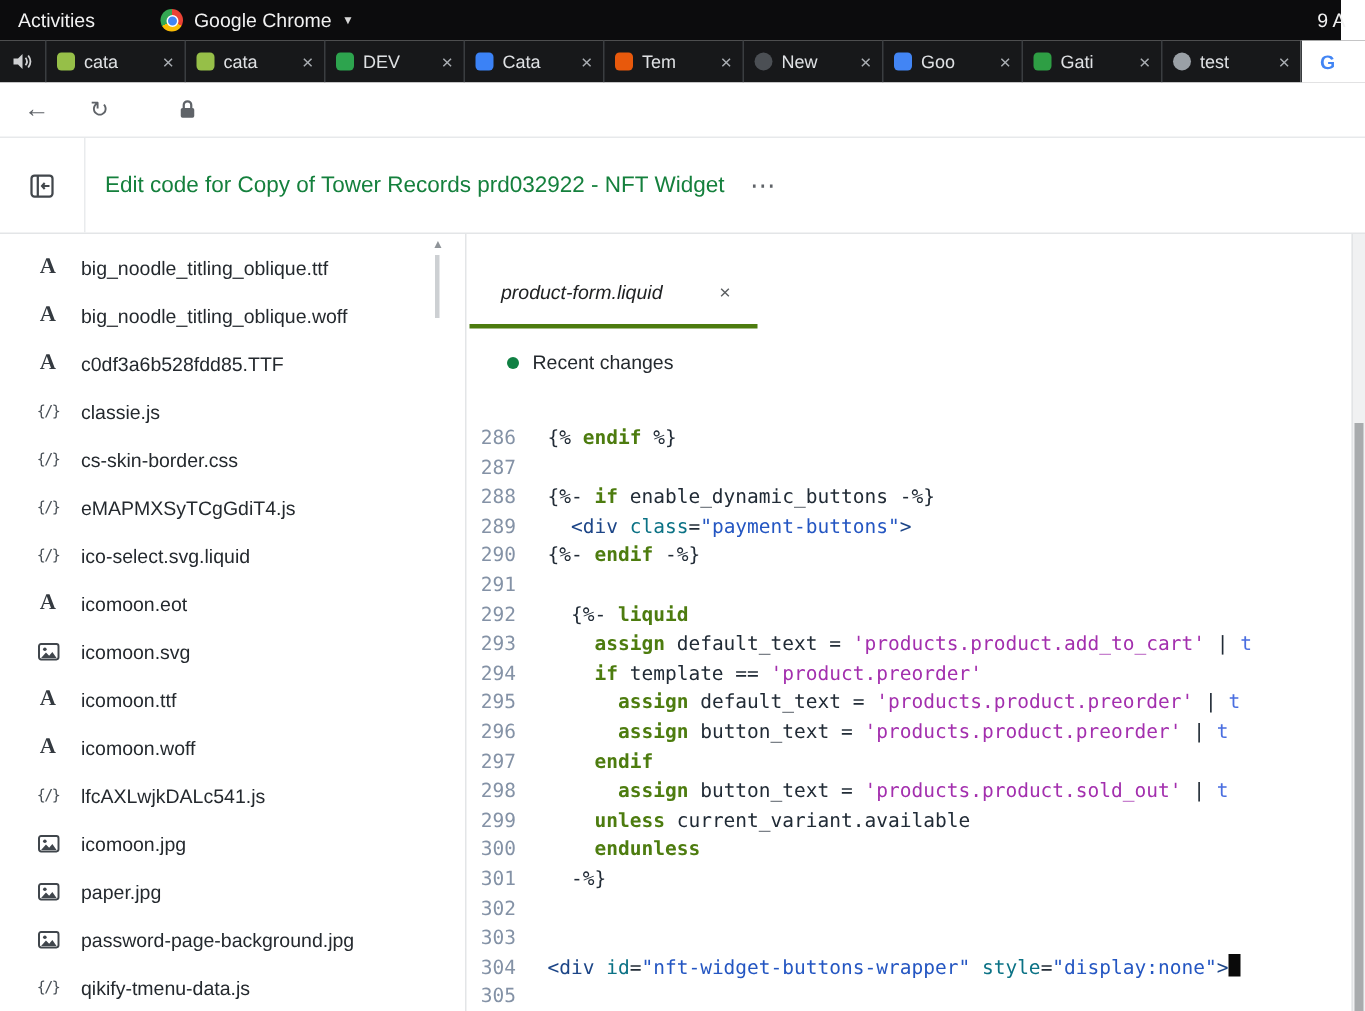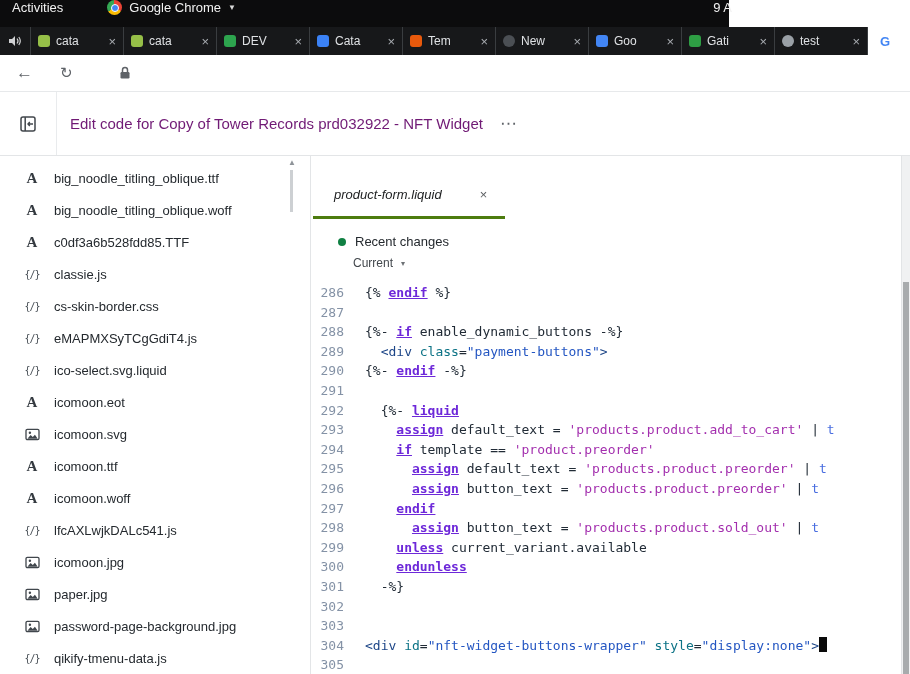--- a/index.html
+++ b/index.html
@@ -1,21 +1,21 @@
 <!DOCTYPE html>
 <html><head>
 <meta charset="utf-8">
 <style>
   * { box-sizing: border-box; margin: 0; padding: 0; }
   html,body { width: 910px; height: 674px; overflow: hidden; }
   body { font-family: "Liberation Sans", sans-serif; background: #fff; position: relative; }
 
   
-  .topbar { position: absolute; left:0; top:0; width:729px; height:27px; background:#0c0c0d;
-            color:#f2f2f2; display:flex; align-items:flex-start; font-size:13px; }
+  .topbar { position: absolute; left:0; top:0; width:894px; height:27px; background:#0c0c0d;
+            color:#f2f2f2; display:flex; align-items:center; font-size:13px; }
   .activities { margin-left:12px; }
   .chrome-chip { margin-left:44px; display:flex; align-items:center; gap:7px; }
   .chrome-logo { width:15px; height:15px; border-radius:50%; position:relative;
                  background: conic-gradient(#ea4335 0 33%, #fbbc04 0 66%, #34a853 0 100%); }
   .chrome-logo::after { content:''; position:absolute; inset:3.5px; background:#4285f4;
                         border:1.5px solid #fff; border-radius:50%; }
   .chip-caret { font-size:8px; color:#d8d8d8; }
   .topbar-spacer { flex:1; }
   .clock { margin-right:-3px; white-space:nowrap; }
 
@@ -41,21 +41,21 @@
   .lock-wrap { margin-left:46px; display:flex; align-items:center; }
   .url-text { margin-left:10px; font-size:14px; white-space:nowrap; }
   .url-domain { color:#202124; }
   .url-path { color:#5f6368; }
 
   
   .appheader { position:absolute; left:0; top:92px; width:910px; height:64px; background:#fff;
                border-bottom:1px solid #e3e5e7; display:flex; align-items:center; }
   .collapse-btn { width:57px; height:100%; display:flex; align-items:center; justify-content:center;
                   border-right:1px solid #e9ebed; }
-  .page-title { margin-left:13px; font-size:15px; color:#701a75; white-space:nowrap; }
+  .page-title { margin-left:13px; font-size:15px; color:#15803d; white-space:nowrap; }
   .menu-dots { margin-left:17px; color:#5f6368; font-size:17px; letter-spacing:1px; }
 
   
   .sidebar { position:absolute; left:0; top:156px; width:310px; bottom:0; background:#fff; overflow:hidden; }
   .file-list { padding-top:6px; }
   .file-row { height:32px; display:flex; align-items:center; padding-left:23px; gap:13px;
               font-size:13px; color:#24292e; }
   .fic { width:18px; text-align:center; flex:0 0 18px; }
   .fic-font { font-family:"Liberation Serif", serif; font-weight:bold; font-size:15px; color:#343a40; }
   .fic-code { font-family:"DejaVu Sans Mono", monospace; font-size:10px; letter-spacing:-1px; color:#495057; }
@@ -82,21 +82,21 @@
 
   .codewrap { position:absolute; top:127px; left:0; right:9px; bottom:0; display:flex; overflow:hidden; }
   .gutter { flex:0 0 42px; padding-right:9px; text-align:right;
             font-family:"DejaVu Sans Mono", monospace; font-size:13px; line-height:19.6px; color:#8492a6; }
   .code-lines { flex:1; padding-left:12px; font-family:"DejaVu Sans Mono", monospace;
                 font-size:13px; line-height:19.6px; overflow:hidden; }
   .cl { height:19.6px; white-space:pre; }
   .ln { height:19.6px; }
 
   .t-pl  { color:#212b36; }
-  .t-kw  { color:#6d28d9; font-weight:bold;text-decoration:underline; }
+  .t-kw  { color:#4d7c0f; font-weight:bold; }
   .t-str { color:#a32fae; }
   .t-fil { color:#4a6ee0; }
   .t-tag { color:#1c4587; }
   .t-attr{ color:#0b7285; }
   .t-val { color:#2456c2; }
   .t-cursor { display:inline-block; width:8px; height:15px; background:#0a0a0a; vertical-align:-2px; }
 
   .vscroll { position:absolute; right:0; top:0; bottom:0; width:9px; background:#f0f1f2;
              border-left:1px solid #e2e4e6; }
   .vthumb { position:absolute; left:1px; right:1px; top:126px; bottom:0; background:#a8abad; }
@@ -295,24 +295,20 @@
 
 <div class="editor">
   <div class="file-tab">
     <span class="file-tab-label">product-form.liquid</span>
     <span class="file-tab-close">×</span>
   </div>
   <div class="changes">
     <div class="rc-line">
       <span class="rc-dot" style="background: rgb(16, 128, 67);"></span>
       <span class="rc-title">Recent changes</span>
-    </div>
-    <div class="current-line">
-      <span>Current</span>
-      <span class="dd-caret">▾</span>
     </div>
   </div>
   <div class="codewrap">
     <div class="gutter">
         <div class="ln">286</div>
         <div class="ln">287</div>
         <div class="ln">288</div>
         <div class="ln">289</div>
         <div class="ln">290</div>
         <div class="ln">291</div>

